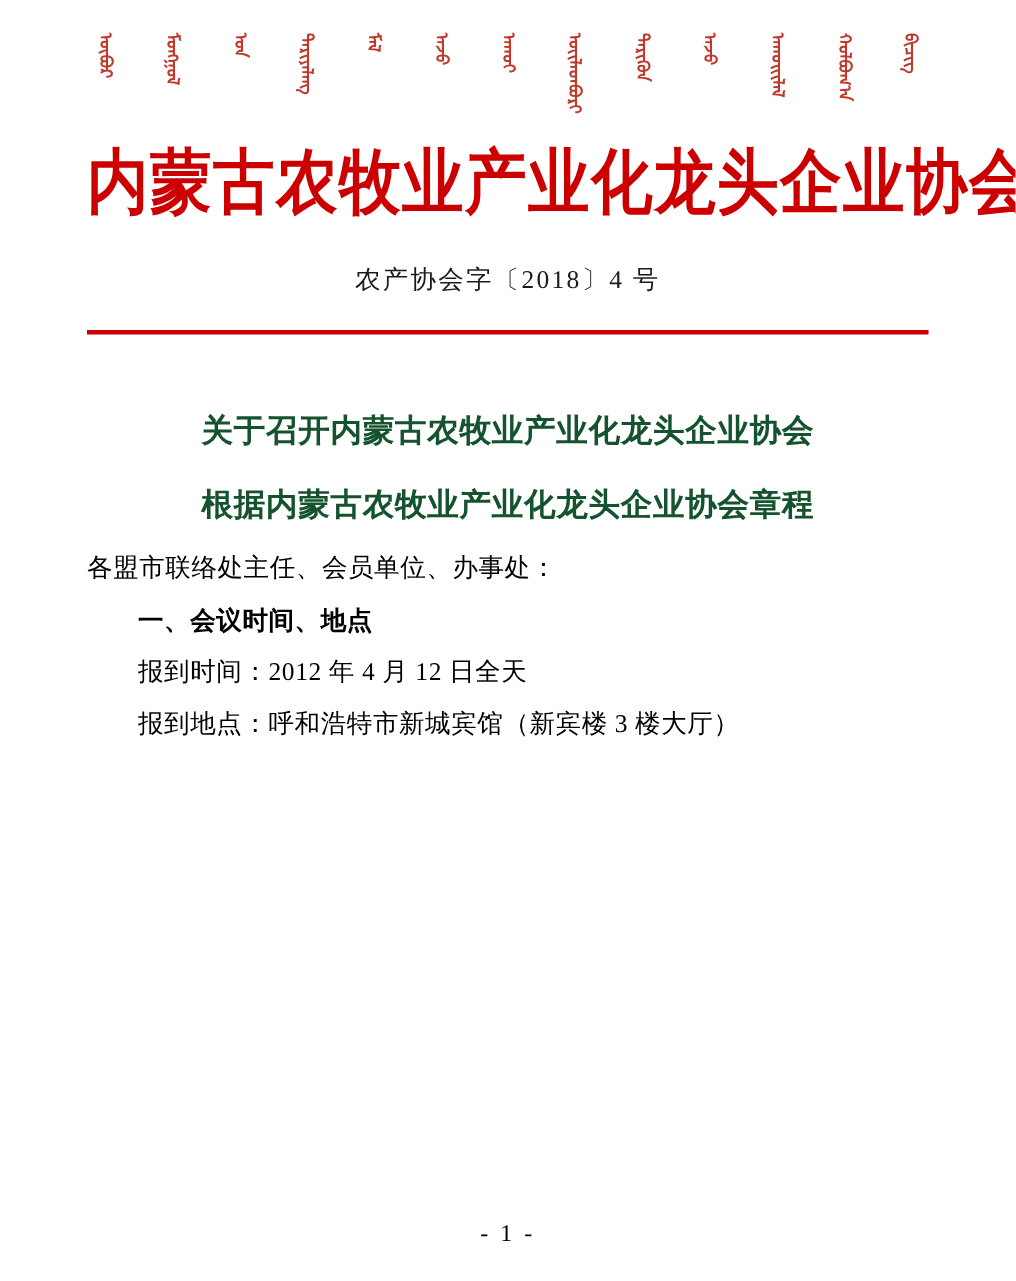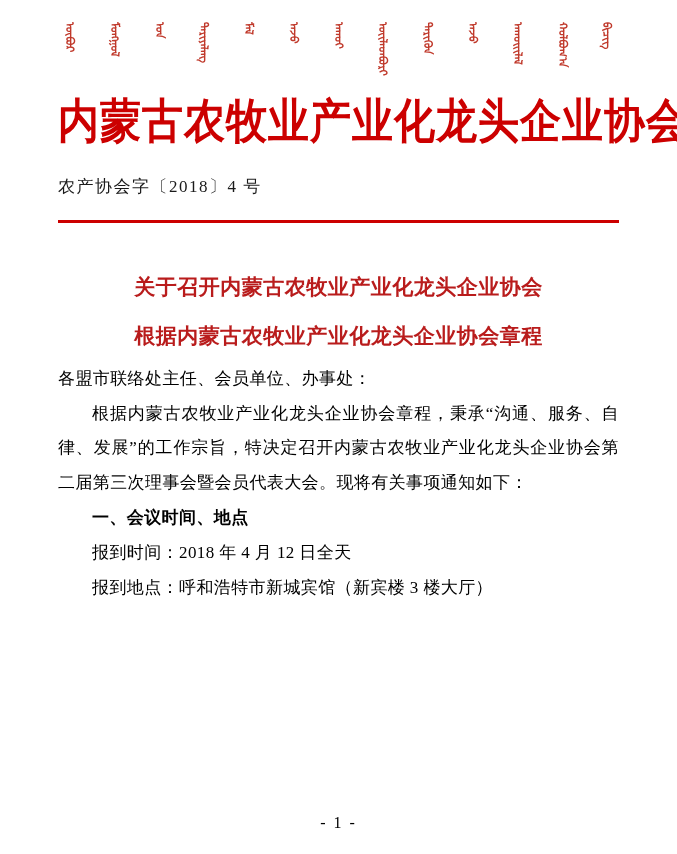--- a/index.html
+++ b/index.html
@@ -59,20 +59,21 @@
     font-size: 41px;
     letter-spacing: 1px;
     line-height: 1.1;
     white-space: nowrap;
     transform: scaleY(1.15);
     transform-origin: center top;
   }
 
   
   .doc-number {
+    text-align: center;
     margin-top: 34px;
     font-size: 17px;
     color: #1a1a1a;
     letter-spacing: 1.5px;
     font-family: "Liberation Serif", "DejaVu Serif", serif;
   }
 
   
   .red-rule {
     margin-top: 22px;
@@ -81,21 +82,21 @@
     width: 100%;
   }
 
   
   .headline {
     margin-top: 40px;
     text-align: center;
     font-weight: 700;
     font-size: 21px;
     line-height: 2.35;
-    color: #b91c1c;
+    color: #14532d;
     letter-spacing: 0.5px;
   }
   .headline-line {
     display: block;
   }
 
   
   .body-text {
     font-size: 17px;
     line-height: 2.05;
@@ -158,21 +159,20 @@
 
   <div class="red-rule"></div>
 
   <div class="headline">
     <span class="headline-line">关于召开内蒙古农牧业产业化龙头企业协会</span>
     <span class="headline-line">根据内蒙古农牧业产业化龙头企业协会章程</span>
   </div>
 
   <div class="body-text">
     <p class="para">各盟市联络处主任、会员单位、办事处：</p>
-    <p class="para indent just">根据内蒙古农牧业产业化龙头企业协会章程，秉承“沟通、服务、自律、发展”的工作宗旨，特决定召开内蒙古农牧业产业化龙头企业协会第二届第三次理事会暨会员代表大会。现将有关事项通知如下：</p>
     <p class="para indent-bold">一、会议时间、地点</p>
-    <p class="para indent">报到时间：2018 年 4 月 12 日全天</p>
+    <p class="para indent">报到时间：2012 年 4 月 12 日全天</p>
     <p class="para indent">报到地点：呼和浩特市新城宾馆（新宾楼 3 楼大厅）</p>
   </div>
 
   <div class="page-number">- 1 -</div>
 
 </div>
 
 </body></html>

